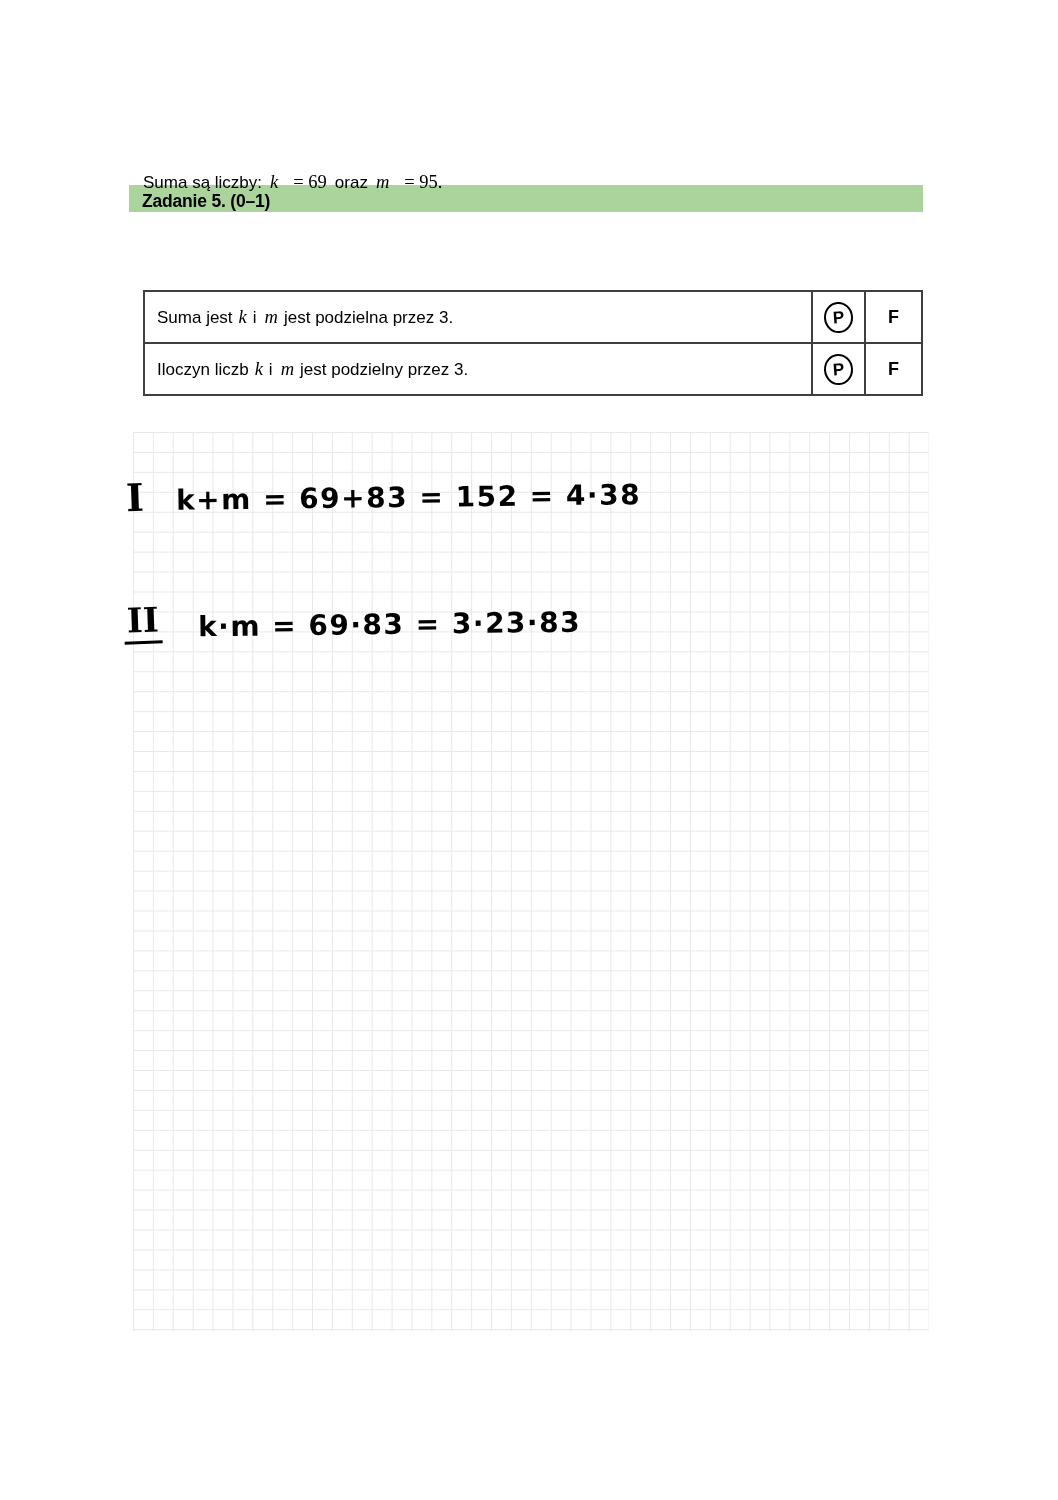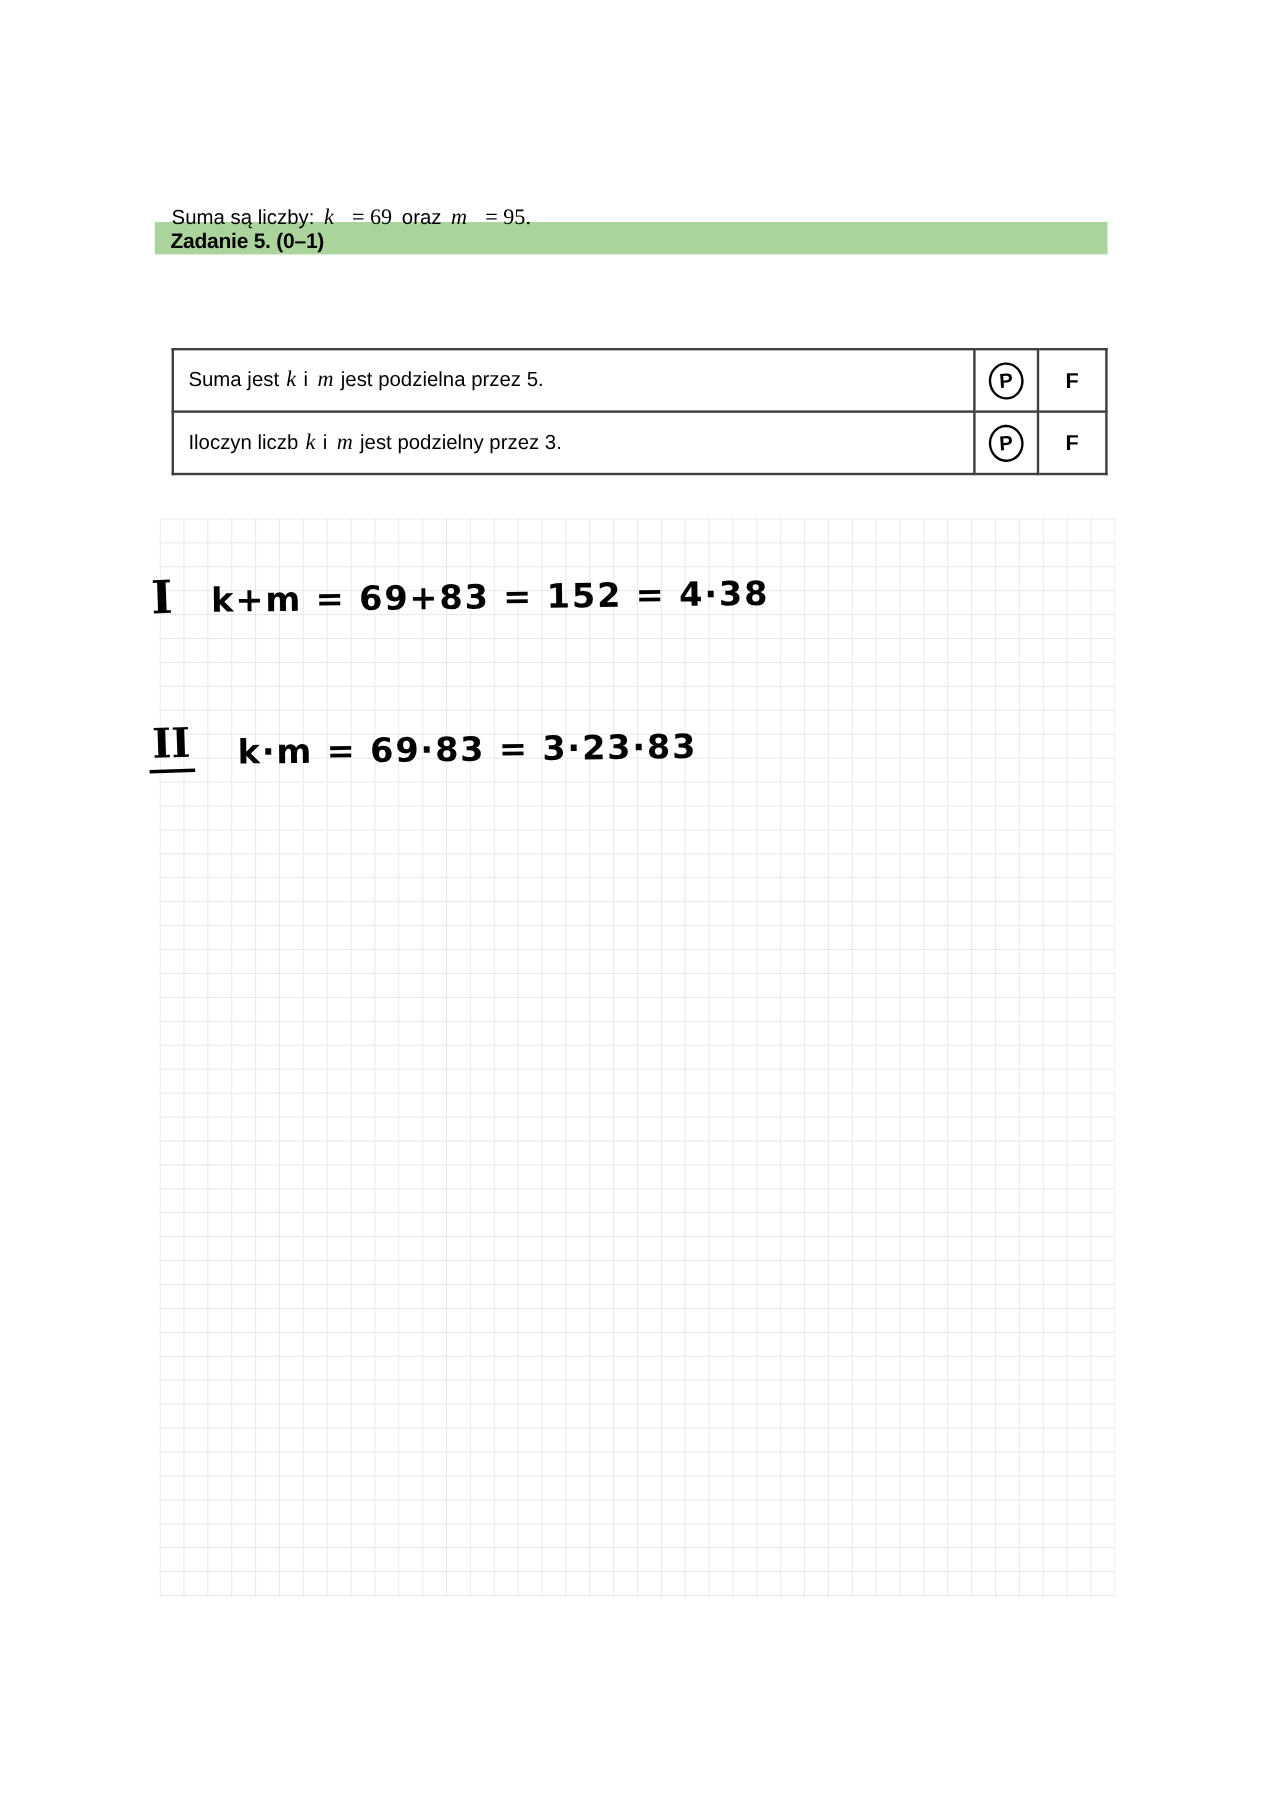--- a/index.html
+++ b/index.html
@@ -142,21 +142,21 @@
 
   <div class="given-line">
     <span>Suma są liczby:</span><span class="math-var sp-l">k</span><span class="math sp-s">= 69</span><span class="sp-l">oraz</span><span class="math-var sp-l">m</span><span class="math sp-s">= 95.</span>
   </div>
 
 
   <table class="tf-table">
     <tbody>
         <tr>
       <td class="stmt-cell">
-        <span>Suma jest</span><span class="math-var">k</span><span class="conj">i</span><span class="math-var">m</span><span>jest podzielna przez 5.</span>
+        <span>Suma jest</span><span class="math-var">k</span><span class="conj">i</span><span class="math-var">m</span><span>jest podzielna przez 3.</span>
       </td>
       <td class="p-cell">
         <span class="answer-circle">
               <span>P</span>
             </span>
       </td>
       <td class="f-cell">
         <span>F</span>
       </td>
     </tr>

